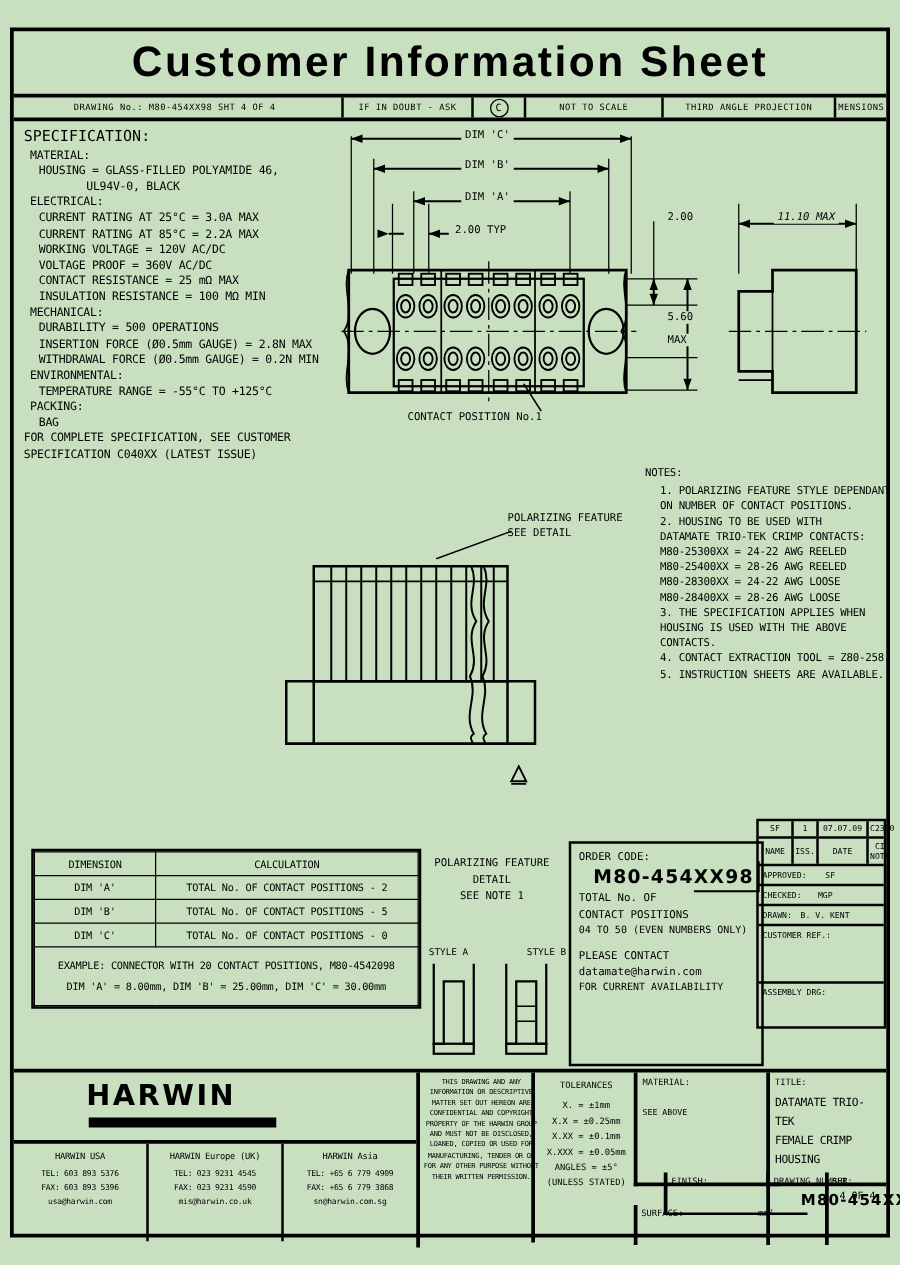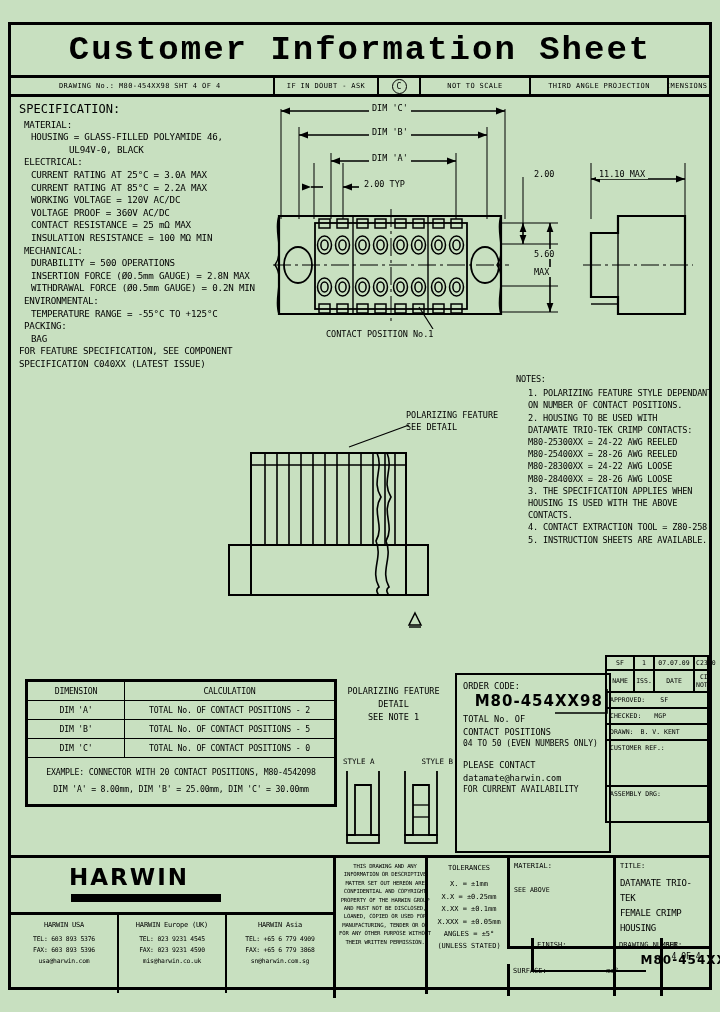--- a/index.html
+++ b/index.html
@@ -5,21 +5,21 @@
   html,body{margin:0;padding:0;background:#c8e0c0;}
   body{width:720px;height:1012px;position:relative;
        font-family:"DejaVu Sans Mono","Liberation Mono",monospace;
        color:#000;overflow:hidden;}
   .sheet{position:absolute;left:8px;top:22px;width:704px;height:968px;
          border:3px solid #000;box-sizing:border-box;background:#c8e0c0;}
   .abs{position:absolute;box-sizing:border-box;}
 
   
   #banner{left:0;top:0;right:0;height:50px;display:flex;align-items:center;justify-content:center;}
-  #banner-text{font-family:Liberation Mono, monospace;
+  #banner-text{font-family:Liberation Sans, sans-serif;
         font-weight:bold;font-size:34px;letter-spacing:2px;white-space:nowrap;}
 
   
   #infostrip{left:0;top:50px;right:0;height:22px;display:flex;border-top:3px solid #000;border-bottom:3px solid #000;}
   #infostrip > div{border-right:2px solid #000;display:flex;align-items:center;justify-content:center;
         font-size:7px;letter-spacing:.4px;white-space:nowrap;overflow:hidden;padding:0 2px;}
   #infostrip > div:last-child{border-right:none;}
   .c-drawno{flex:0 0 212px;justify-content:flex-start !important;padding-left:4px !important;margin-left:44px;}
   .c-doubt{flex:0 0 98px;}
   .c-copy{flex:0 0 36px;}
@@ -147,21 +147,21 @@
     <div class="l2">CONTACT RESISTANCE = 25 mΩ MAX</div>
     <div class="l2">INSULATION RESISTANCE = 100 MΩ MIN</div>
     <div class="l1">MECHANICAL:</div>
     <div class="l2">DURABILITY = 500 OPERATIONS</div>
     <div class="l2">INSERTION FORCE (Ø0.5mm GAUGE) = 2.8N MAX</div>
     <div class="l2">WITHDRAWAL FORCE (Ø0.5mm GAUGE) = 0.2N MIN</div>
     <div class="l1">ENVIRONMENTAL:</div>
     <div class="l2">TEMPERATURE RANGE = -55°C TO +125°C</div>
     <div class="l1">PACKING:</div>
     <div class="l2">BAG</div>
-    <div class="l0">FOR FEATURE SPECIFICATION, SEE COMPONENT</div>
+    <div class="l0">FOR COMPLETE SPECIFICATION, SEE CUSTOMER</div>
     <div class="l0">SPECIFICATION C040XX (LATEST ISSUE)</div>
   </div>
 
   <div class="abs" id="notes">
     <div class="nh">NOTES:</div>
 
     <div class="ni">
       <span>1.</span>
       <span>POLARIZING FEATURE STYLE DEPENDANT</span>
     </div>
@@ -332,21 +332,21 @@
 
     <div class="dimtxt" style="left:96px;top:2px;">DIM 'C'</div>
     <div class="dimtxt" style="left:96px;top:26px;">DIM 'B'</div>
     <div class="dimtxt" style="left:96px;top:52px;">
       <span>DIM 'A'</span>
     </div>
     <div class="dimtxt" style="left:88px;top:78px;">2.00 TYP</div>
     <div class="dimtxt" style="left:258px;top:68px;">2.00</div>
     <div class="dimtxt" style="left:258px;top:148px;">5.60</div>
     <div class="dimtxt" style="left:258px;top:166px;">MAX</div>
-    <div class="dimtxt" style="left:323px;top:68px;">11.10 MAX</div>
+    <div class="dimtxt" style="left:346px;top:68px;font-style:italic;">11.10 MAX</div>
     <div class="dimtxt" style="left:50px;top:228px;">CONTACT POSITION No.1</div>
   </div>
 
   <div class="abs" id="poldraw">
     <svg width="280" height="250" viewBox="0 0 280 250">
       <g stroke="#000" fill="none" stroke-width="1.8">
 
         <line x1="128" y1="42" x2="188" y2="20" stroke-width="1.2"></line>
 
         <rect x="30" y="48" width="155" height="92" stroke-width="2"></rect>

